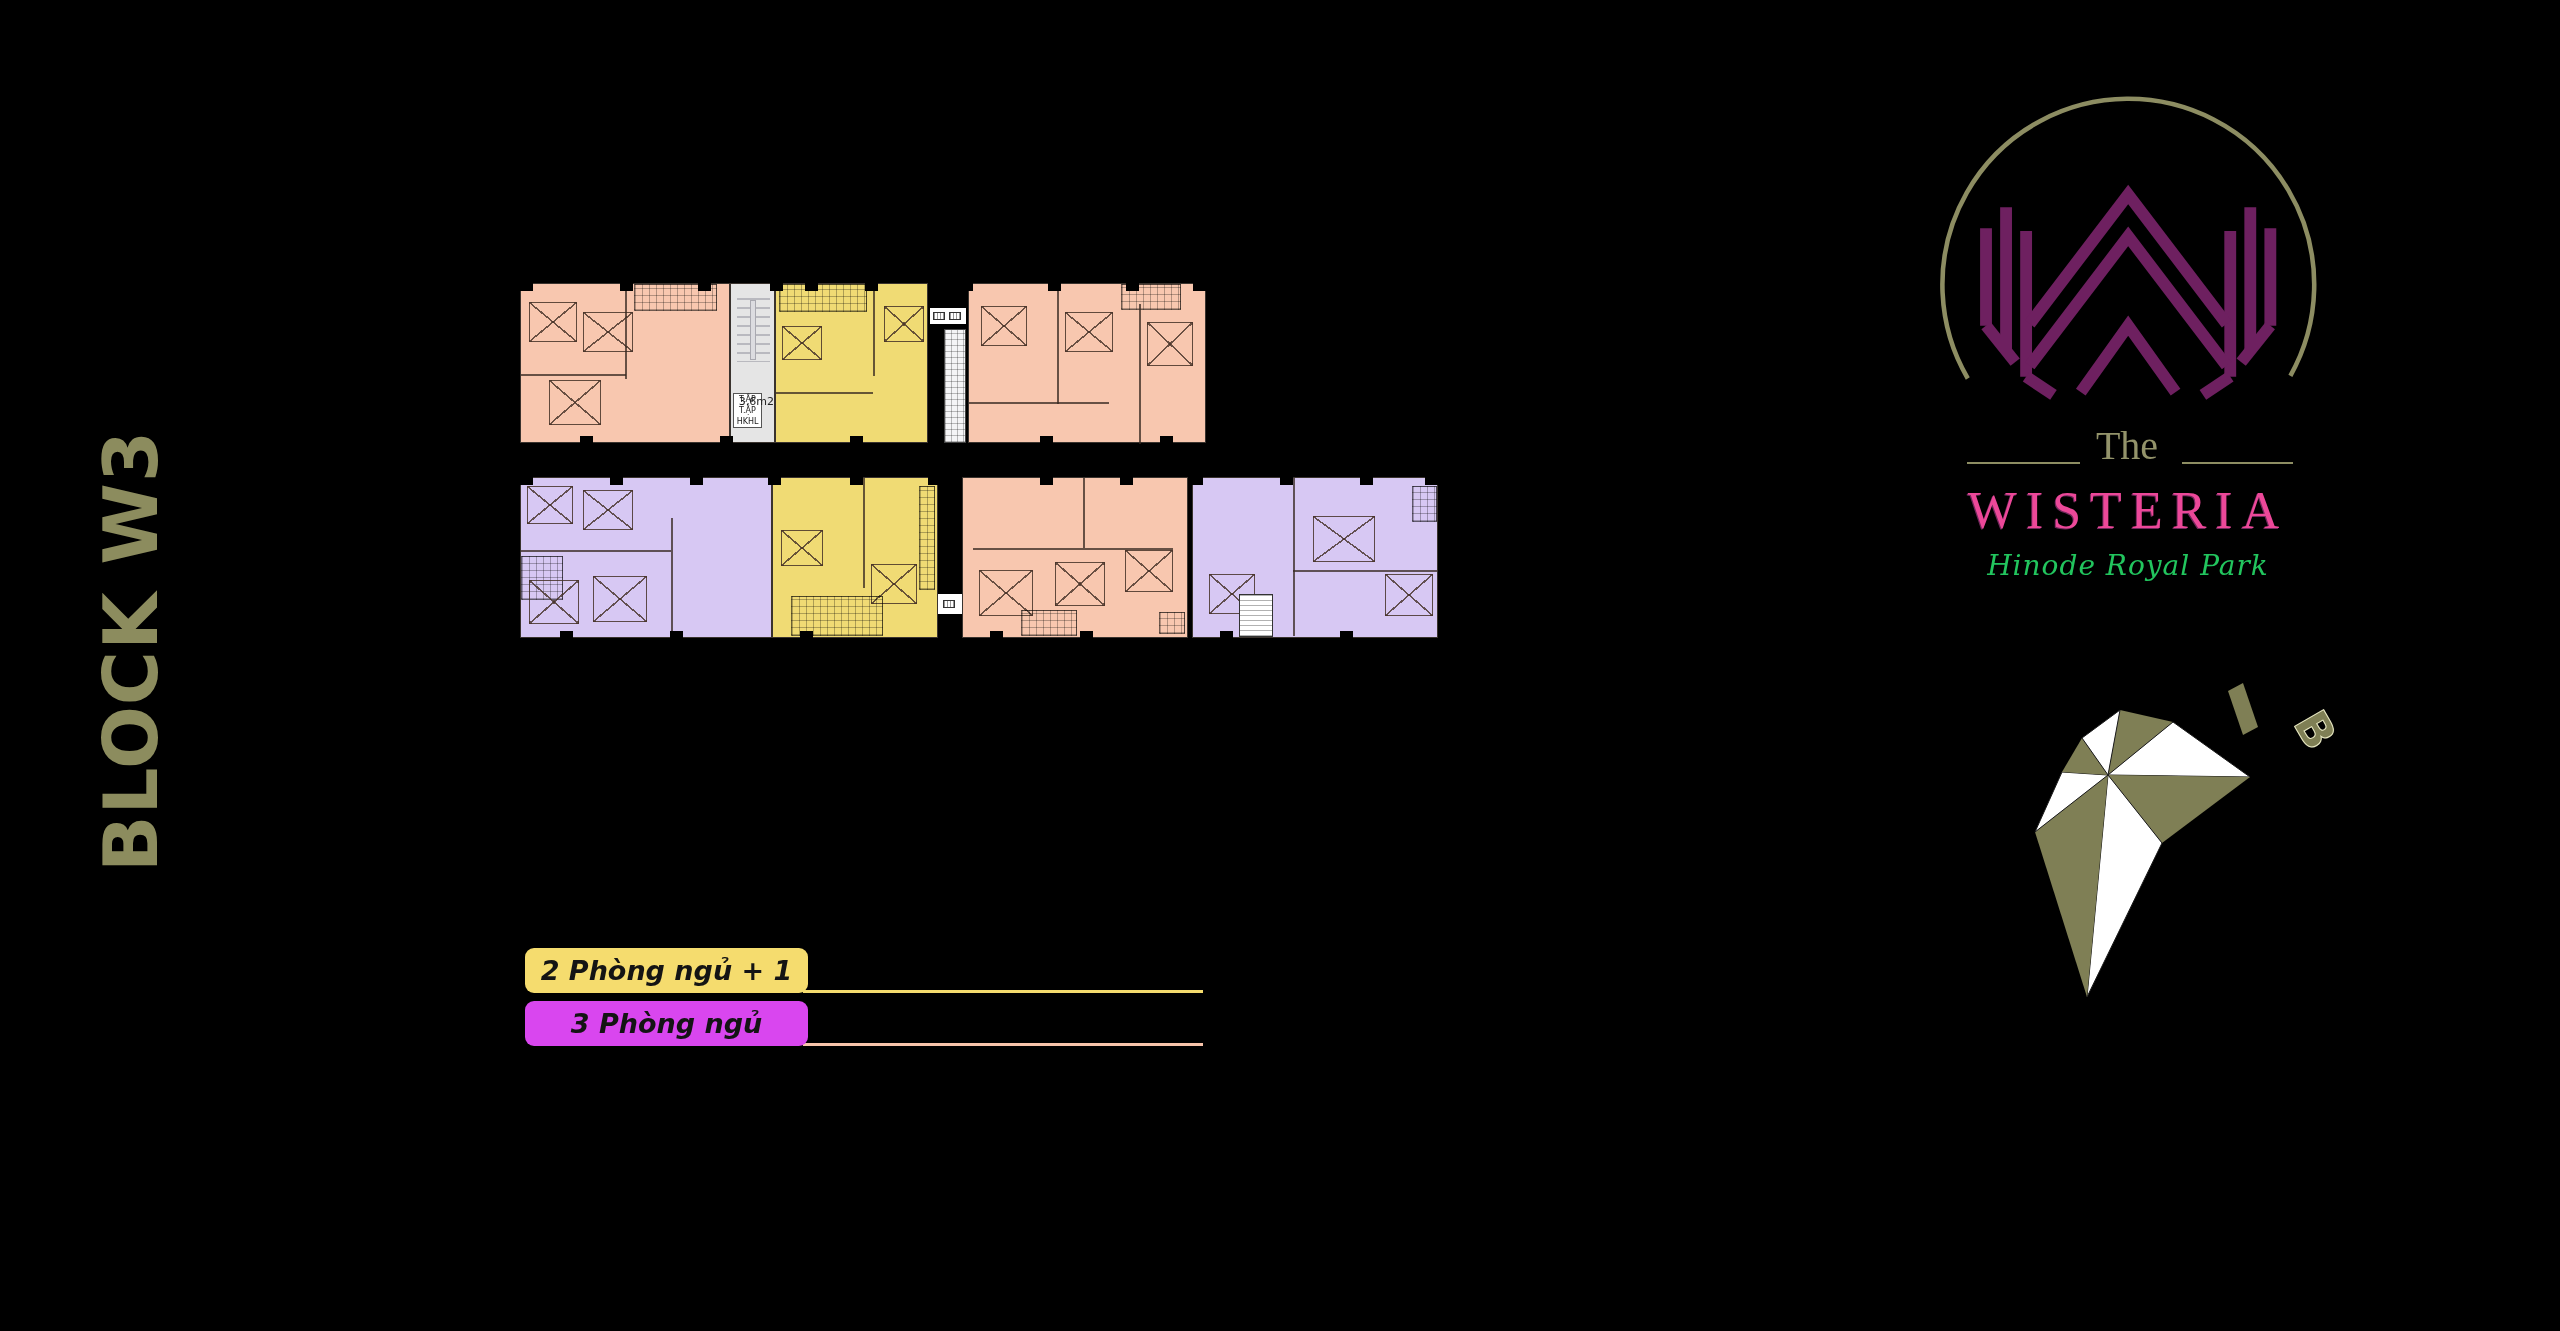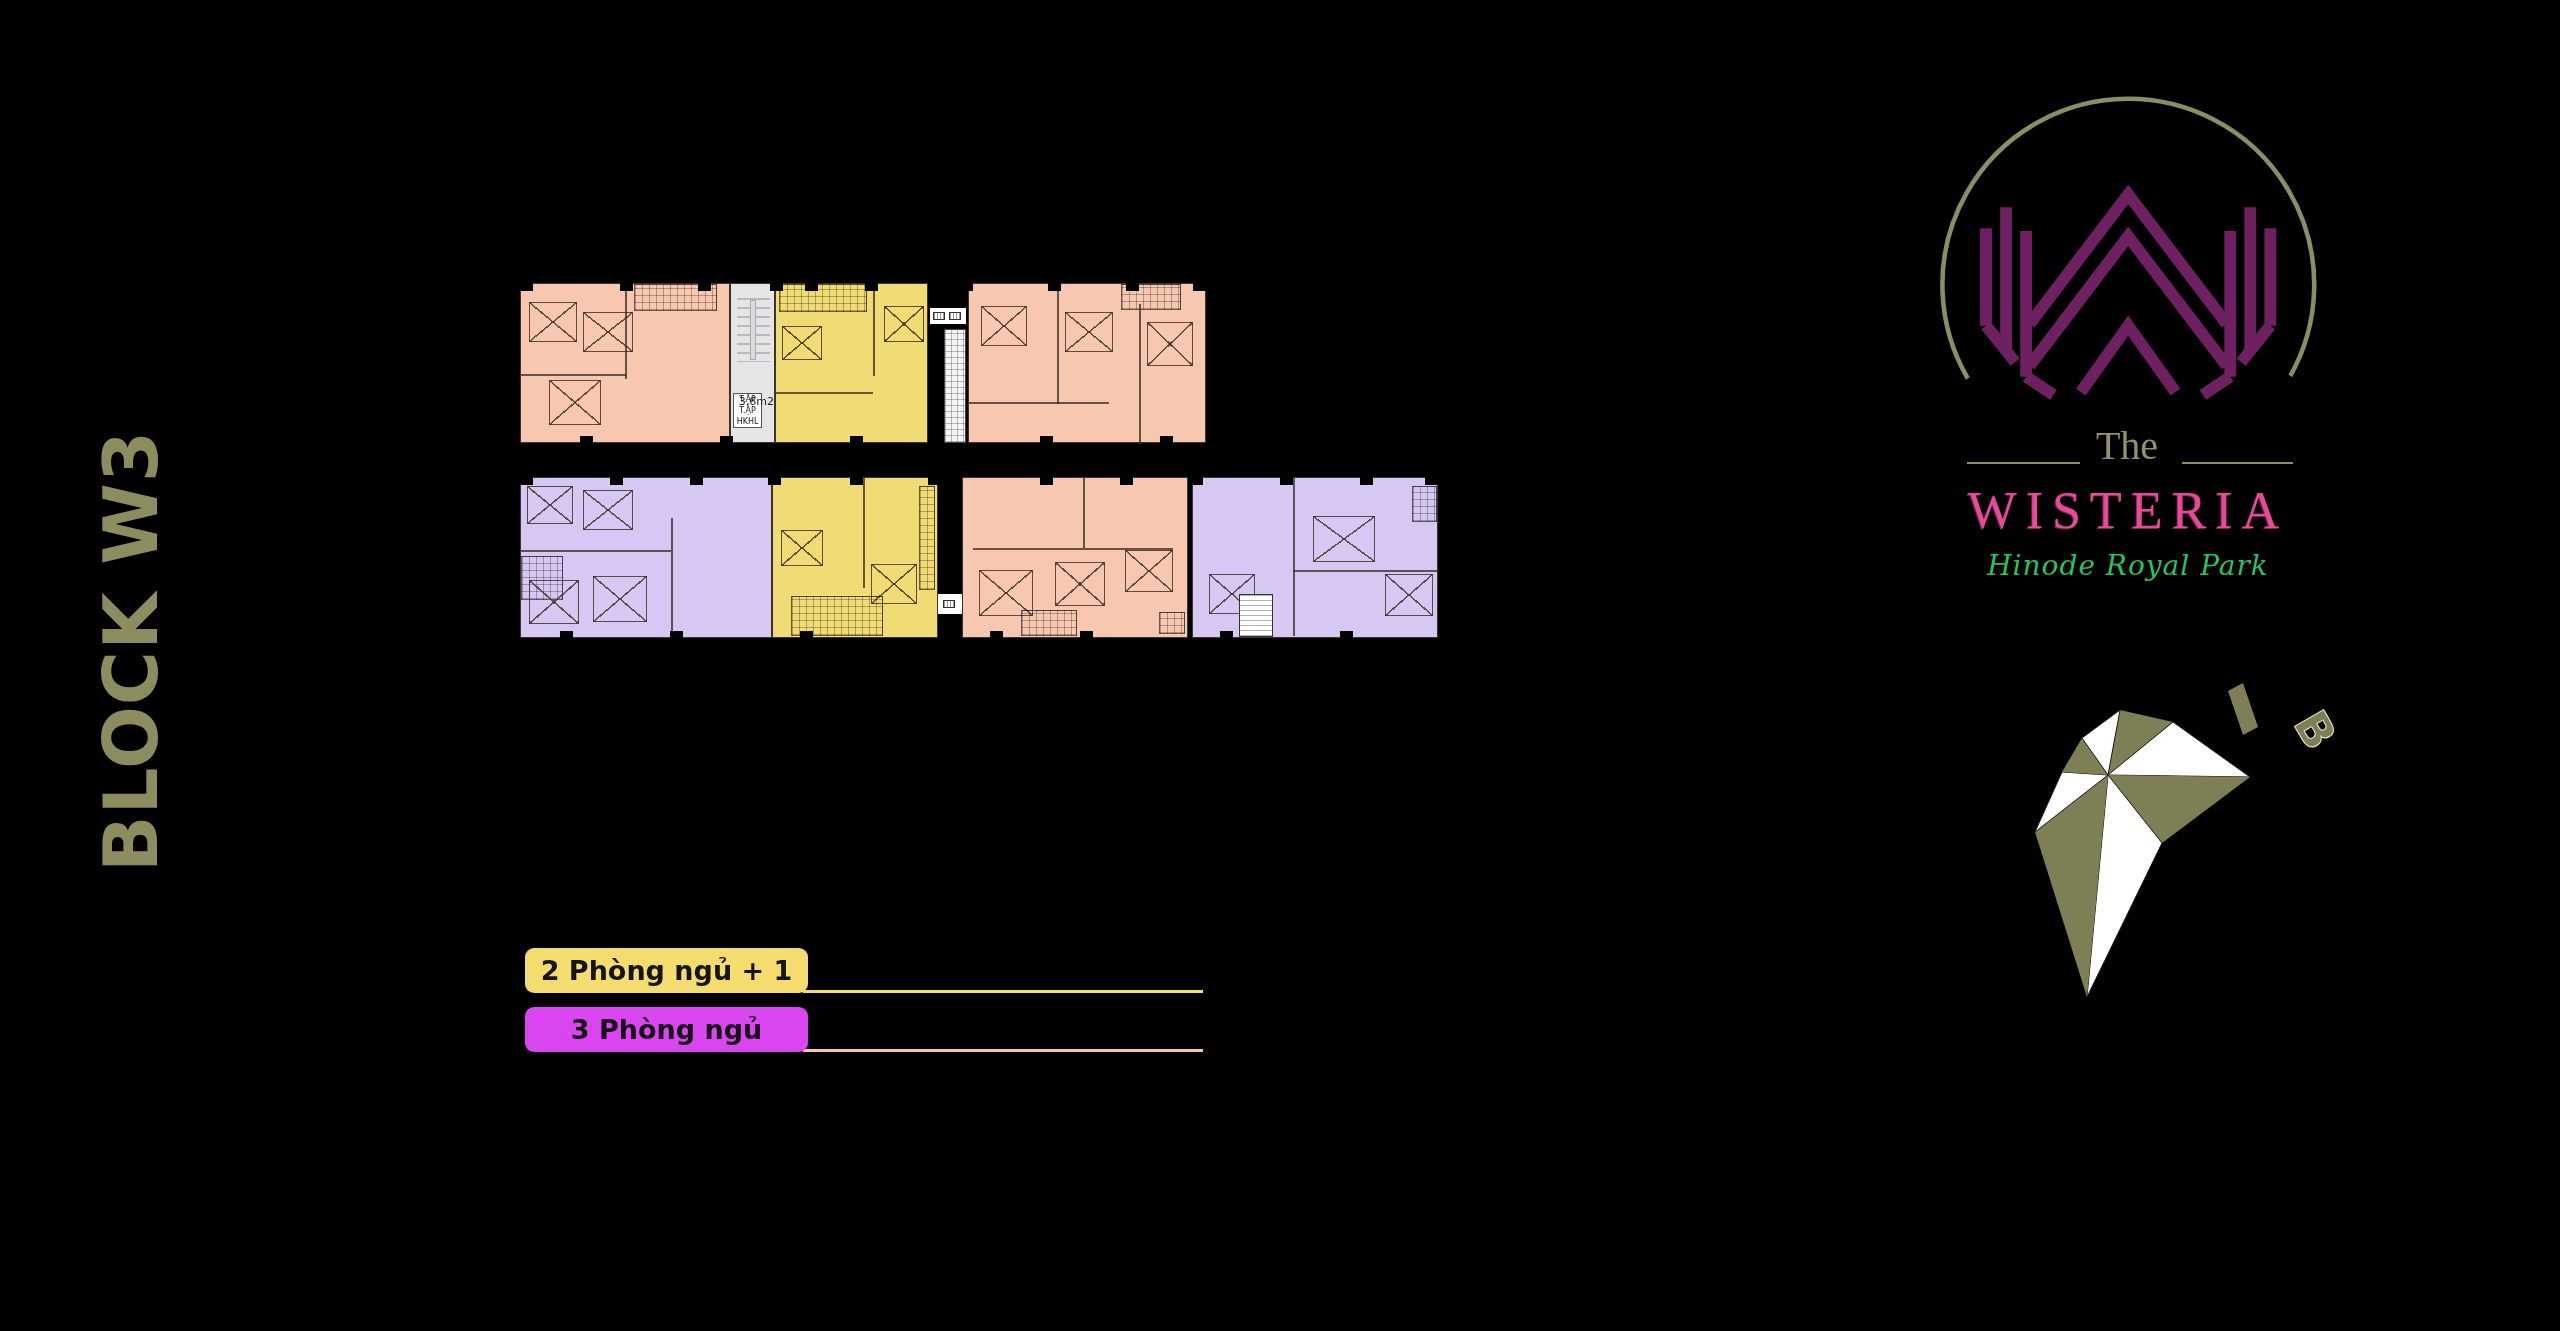--- a/index.html
+++ b/index.html
@@ -44,21 +44,21 @@
     background:repeating-linear-gradient(90deg,#999 0 1px,transparent 1px 3px);}
   .corr{position:absolute;background:#f4f4f6;border:1px solid #444;box-sizing:border-box;
     background-image:
       repeating-linear-gradient(0deg, rgba(0,0,0,.25) 0 1px, transparent 1px 6px),
       repeating-linear-gradient(90deg, rgba(0,0,0,.25) 0 1px, transparent 1px 6px);}
   .notch{position:absolute;background:#fff;border:1px solid #333;box-sizing:border-box;
     background-image:repeating-linear-gradient(0deg, rgba(0,0,0,.3) 0 1px, transparent 1px 5px);}
 
   
   .legend{position:absolute;left:525px;top:948px;width:678px;}
-  .legend-row{position:relative;width:678px;height:45px;margin-bottom:14px;}
+  .legend-row{position:relative;width:678px;height:45px;margin-bottom:8px;font-style:italic;}
   .legend-pill{position:absolute;left:0;top:0;width:283px;height:45px;border-radius:9px;
     display:flex;align-items:center;justify-content:center;font-size:27px;font-weight:bold;
     color:#141414;font-family:"DejaVu Sans",sans-serif;}
   .legend-line{position:absolute;left:278px;right:0;bottom:0;height:3px;}
 
   
   .logo-svg{position:absolute;left:1900px;top:55px;}
   .logo-the{position:absolute;left:2027px;top:422px;width:200px;text-align:center;
     font-family:"Liberation Serif",serif;font-size:40px;}
   .the-line{position:absolute;top:462px;height:2px;}

